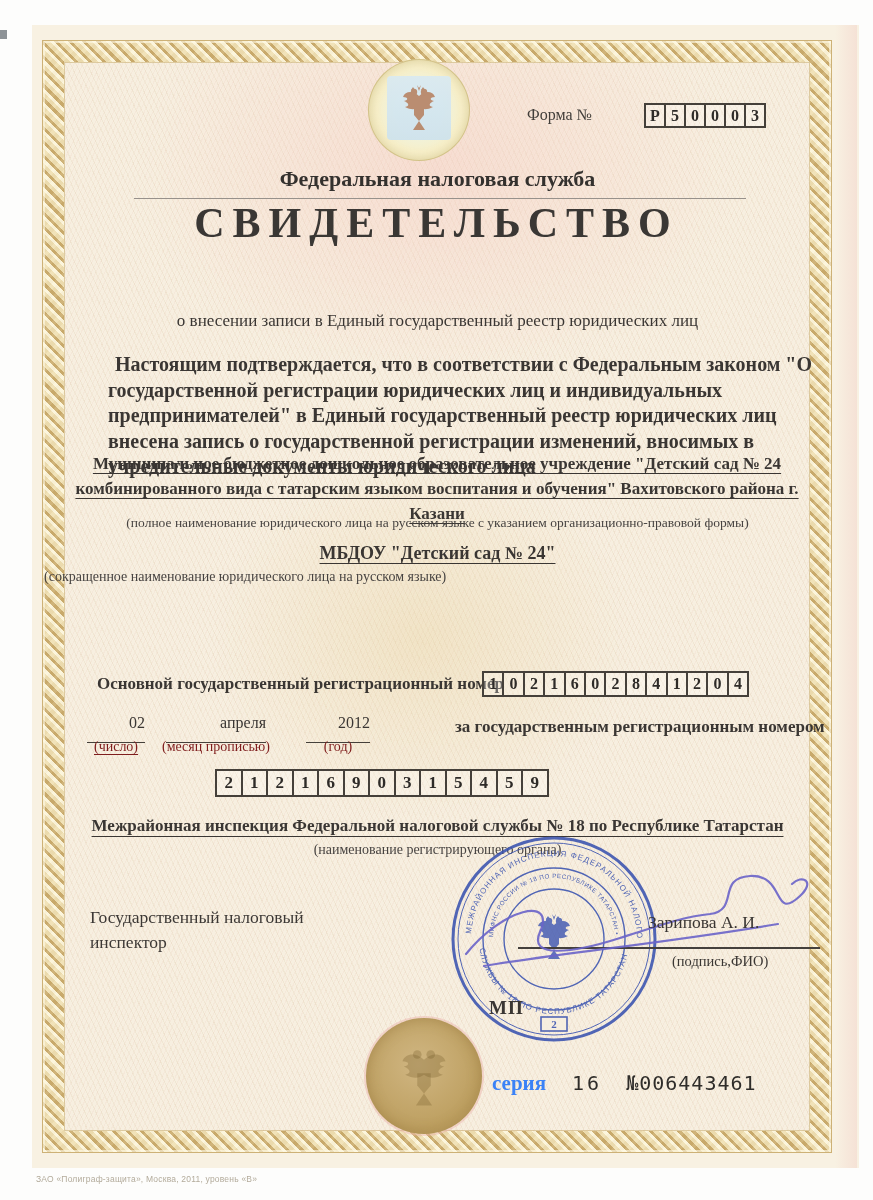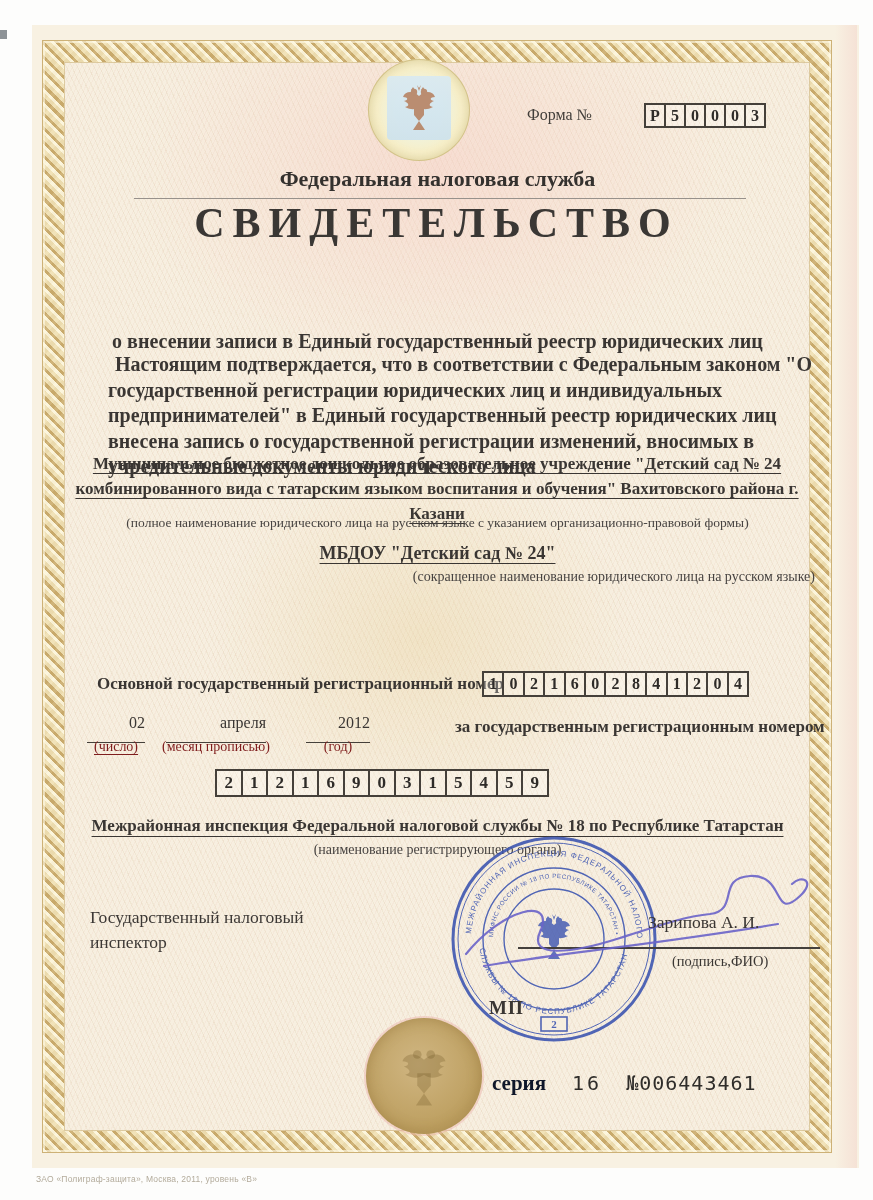--- a/index.html
+++ b/index.html
@@ -47,32 +47,32 @@
   .cells-ogrn .cell { width:22.4px; height:26px; }
   .cells-grn  { left:217px; top:769px; }
   .cells-grn .cell { width:27.5px; height:28px; font-size:17px; }
 
   .agency { position:absolute; left:60px; top:166px; width:755px; text-align:center;
             font-size:22px; font-weight:bold; color:#34312e; }
   .divider { position:absolute; left:134px; top:198px; width:612px; height:1px; background:#97918b; }
   .doc-title { position:absolute; left:0; top:199px; width:873px; text-align:center;
             font-size:42px; font-weight:bold; letter-spacing:8px; color:#3a3734; }
   .subtitle { position:absolute; left:60px; top:311px; width:755px; text-align:center;
-            font-size:20px; font-weight:bold;margin-top:19px; }
+            font-size:17px; font-weight:normal; }
   .paragraph { position:absolute; left:84px; top:352px; width:716px;
             font-size:20px; font-weight:bold; line-height:25.5px; text-indent:7px;margin-left:24px; }
   .full-name { position:absolute; left:70px; top:451px; width:734px; text-align:center;
             font-size:17px; font-weight:bold; line-height:25px;
             text-decoration:underline; text-underline-offset:4px; text-decoration-thickness:1px; }
   .caption { font-size:13.5px; color:#474341; }
   .full-name-caption { position:absolute; left:60px; top:515px; width:755px; text-align:center; }
   .short-name { position:absolute; left:60px; top:543px; width:755px; text-align:center;
             font-size:18px; font-weight:bold;
             text-decoration:underline; text-underline-offset:4px; }
-  .short-name-caption { position:absolute; left:60px; top:569px; width:755px; text-align:right; font-size:14px; }
+  .short-name-caption { position:absolute; left:44px; top:569px; width:755px; text-align:left; font-size:14px; }
 
   .ogrn-label { position:absolute; left:97px; top:674px; font-size:17px; font-weight:bold; }
 
   .date-field { position:absolute; text-align:right; font-size:16px;
             border-bottom:1.5px solid #45403a; padding-bottom:10px; }
   .df-day   { left:87px;  top:714px; width:58px; }
   .df-month { left:166px; top:714px; width:100px; }
   .df-year  { left:306px; top:714px; width:64px; }
   .date-cap { position:absolute; text-align:center; font-size:14px; color:#7f1d1d; }
   .dc-day   { left:73px;  top:739px; width:86px; text-decoration:underline; text-underline-offset:3px;}
@@ -93,21 +93,21 @@
   .signer-name { position:absolute; left:648px; top:912px; font-size:17.5px; }
   .sign-caption { position:absolute; left:672px; top:953px; font-size:14.5px; }
   .mp-mark { position:absolute; left:489px; top:997px; font-size:19px; font-weight:bold; letter-spacing:1px; }
 
   .gold-seal { position:absolute; left:366px; top:1018px; width:116px; height:116px; border-radius:50%;
             background:radial-gradient(circle at 45% 40%, #d0b682, #bd9f60 68%, #c7aa6d);
             box-shadow: 0 0 0 2px rgba(235,178,170,0.45), inset 0 0 14px rgba(120,90,35,0.35);
             display:flex; align-items:center; justify-content:center; }
 
   .series-row { position:absolute; left:492px; top:1071px; display:flex; align-items:baseline; }
-  .series-label { font-size:21px; font-weight:bold; color:#0f172a; }
+  .series-label { font-size:21px; font-weight:bold; color:#3b82f6; }
   .series-value { font-family:"DejaVu Sans Mono", monospace; font-size:20px; color:#2f2d2a; margin-left:26px; letter-spacing:3px; }
   .series-number { font-family:"DejaVu Sans Mono", monospace; font-size:20px; color:#2f2d2a; margin-left:24px; letter-spacing:1px; }
 
   .footer-note { position:absolute; left:36px; top:1174px; font-family:"Liberation Sans", sans-serif;
             font-size:8.5px; color:#b3ab9b; letter-spacing:.2px; }
 </style>
 </head>
 <body>
 
 <div class="scan">

